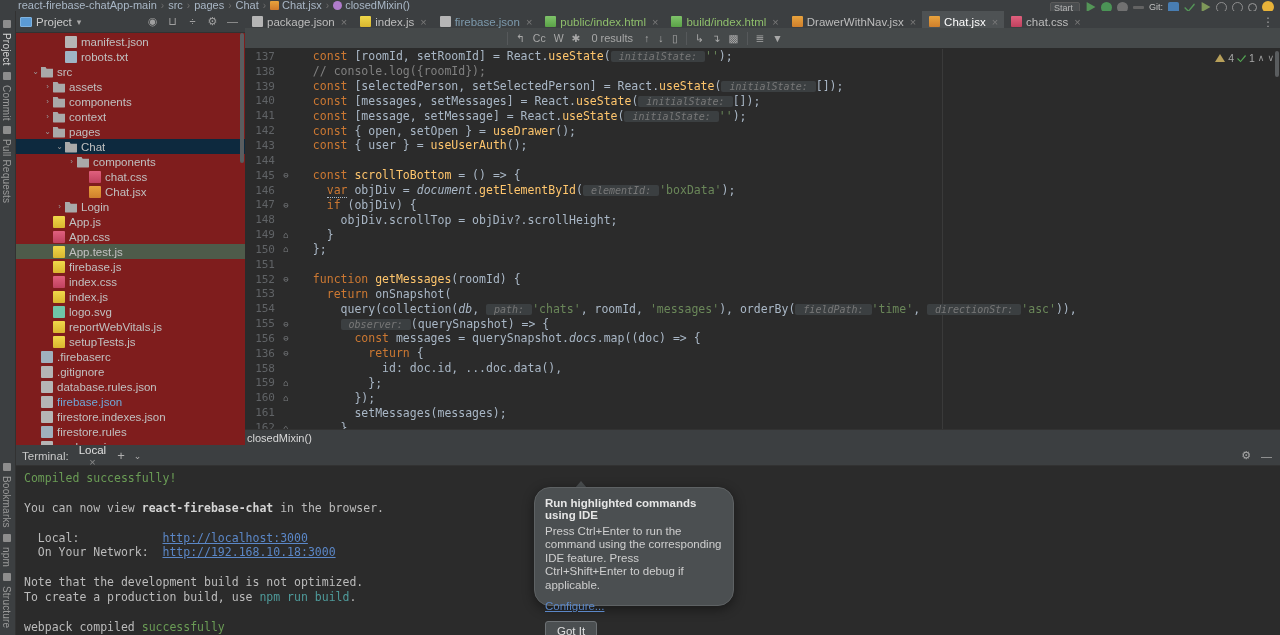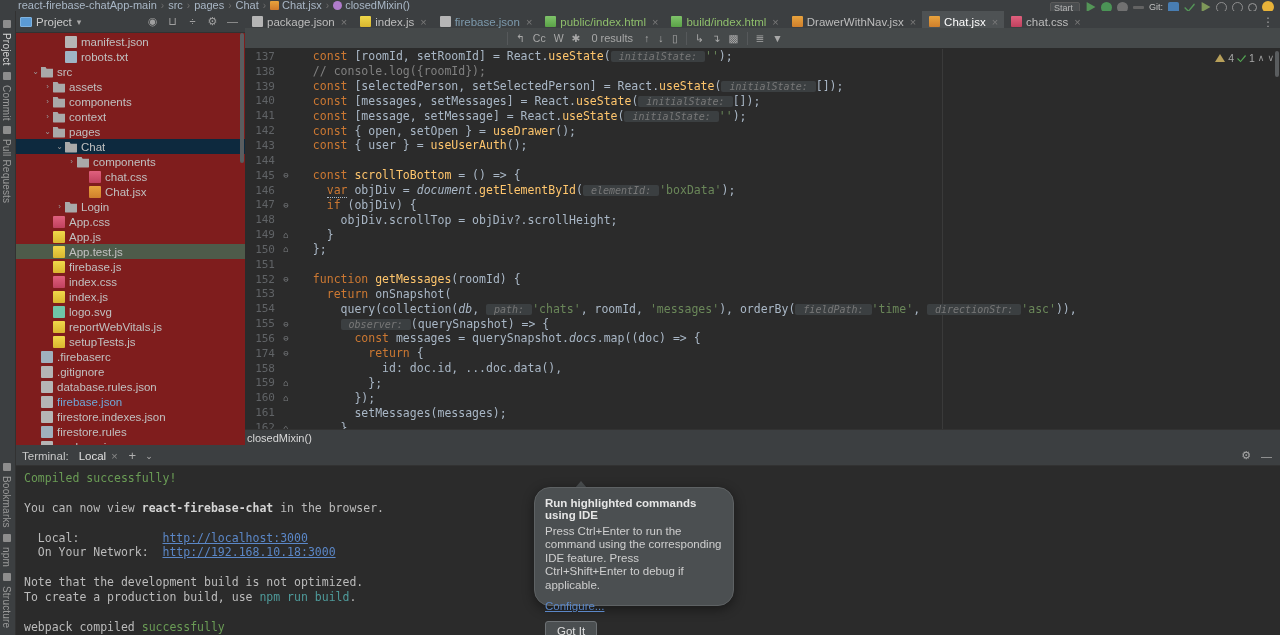--- a/index.html
+++ b/index.html
@@ -175,21 +175,21 @@
     font-size: 11px; color: #d8d8d8; border-top: 1px solid #323232;
   }
 
   
   .term-header {
     position: absolute; left: 16px; top: 446px; width: 1264px; height: 20px;
     background: #3c3f41; display: flex; align-items: center; padding-left: 6px;
     border-bottom: 1px solid #323232;
   }
   .term-title { font-size: 11.5px; color: #c8c8c8; margin-right: 10px; }
-  .term-tab { font-size: 11.5px; color: #e0e0e0; display:flex; align-items:center; gap:5px;}
+  .term-tab { font-size: 11.5px; color: #e0e0e0; display:flex; align-items:center; flex-direction:column;}
   .term-x { color: #8a8a8a; font-size: 11px; }
   .term-plus { color: #b0b0b0; font-size: 13px; margin-left: 11px; }
   .term-caret { color: #b0b0b0; font-size: 9px; margin-left: 9px; }
   .term-right { margin-left: auto; display: flex; align-items: center; gap: 10px; padding-right: 8px; }
   .th-ico { color: #a8a8a8; font-size: 11px; }
 
   .term-body {
     position: absolute; left: 16px; top: 466px; width: 1264px; height: 169px;
     background: #2b2b2b; padding: 5px 0 0 8px; overflow: hidden;
     font-family: "DejaVu Sans Mono", monospace; font-size: 11.5px;
@@ -358,27 +358,27 @@
         <span class="ic ic-jsx"></span>
         <span class="lbl">Chat.jsx</span>
       </div>
       <div class="row" style="padding-left: 38px;">
         <span class="tw">›</span>
         <span class="ic ic-folder"></span>
         <span class="lbl">Login</span>
       </div>
       <div class="row" style="padding-left: 26px;">
         <span class="tw"></span>
+        <span class="ic ic-js"></span>
+        <span class="lbl">App.js</span>
+      </div>
+      <div class="row" style="padding-left: 26px;">
+        <span class="tw"></span>
         <span class="ic ic-css"></span>
         <span class="lbl">App.css</span>
-      </div>
-      <div class="row" style="padding-left: 26px;">
-        <span class="tw"></span>
-        <span class="ic ic-js"></span>
-        <span class="lbl">App.js</span>
       </div>
       <div class="row hl" style="padding-left: 26px;">
         <span class="tw"></span>
         <span class="ic ic-js"></span>
         <span class="lbl">App.test.js</span>
       </div>
       <div class="row" style="padding-left: 26px;">
         <span class="tw"></span>
         <span class="ic ic-js"></span>
         <span class="lbl">firebase.js</span>
@@ -535,21 +535,21 @@
       <div class="cline"><span class="ln">147</span><span class="fold">⊖</span><span class="ctext"><span class="p">    </span><span class="k">if </span><span class="p">(objDiv) {</span></span></div>
       <div class="cline"><span class="ln">148</span><span class="fold"></span><span class="ctext"><span class="p">      objDiv.</span><span class="p">scrollTop</span><span class="p"> = objDiv?.</span><span class="p">scrollHeight</span><span class="p">;</span></span></div>
       <div class="cline"><span class="ln">149</span><span class="fold">⌂</span><span class="ctext"><span class="p">    }</span></span></div>
       <div class="cline"><span class="ln">150</span><span class="fold">⌂</span><span class="ctext"><span class="p">  };</span></span></div>
       <div class="cline"><span class="ln">151</span><span class="fold"></span><span class="ctext"></span></div>
       <div class="cline"><span class="ln">152</span><span class="fold">⊖</span><span class="ctext"><span class="p">  </span><span class="k">function </span><span class="f">getMessages</span><span class="p">(roomId) {</span></span></div>
       <div class="cline"><span class="ln">153</span><span class="fold"></span><span class="ctext"><span class="p">    </span><span class="k">return </span><span class="p">onSnapshot</span><span class="p">(</span></span></div>
       <div class="cline"><span class="ln">154</span><span class="fold"></span><span class="ctext"><span class="p">      </span><span class="p">query</span><span class="p">(</span><span class="p">collection</span><span class="p">(</span><span class="it">db</span><span class="p">, </span><span class="hint"> path: </span><span class="s">'chats'</span><span class="p">, roomId, </span><span class="s">'messages'</span><span class="p">), </span><span class="p">orderBy</span><span class="p">(</span><span class="hint"> fieldPath: </span><span class="s">'time'</span><span class="p">, </span><span class="hint"> directionStr: </span><span class="s">'asc'</span><span class="p">)),</span></span></div>
       <div class="cline"><span class="ln">155</span><span class="fold">⊖</span><span class="ctext"><span class="p">      </span><span class="hint"> observer: </span><span class="p">(querySnapshot) =&gt; {</span></span></div>
       <div class="cline"><span class="ln">156</span><span class="fold">⊖</span><span class="ctext"><span class="p">        </span><span class="k">const </span><span class="p">messages = querySnapshot.</span><span class="it">docs</span><span class="p">.</span><span class="p">map</span><span class="p">((doc) =&gt; {</span></span></div>
-      <div class="cline"><span class="ln">174</span><span class="fold">⊖</span><span class="ctext"><span class="p">          </span><span class="k">return </span><span class="p">{</span></span></div>
+      <div class="cline"><span class="ln">136</span><span class="fold">⊖</span><span class="ctext"><span class="p">          </span><span class="k">return </span><span class="p">{</span></span></div>
       <div class="cline"><span class="ln">158</span><span class="fold"></span><span class="ctext"><span class="p">            </span><span class="p">id</span><span class="p">: doc.</span><span class="p">id</span><span class="p">, ...doc.</span><span class="p">data</span><span class="p">(),</span></span></div>
       <div class="cline"><span class="ln">159</span><span class="fold">⌂</span><span class="ctext"><span class="p">          };</span></span></div>
       <div class="cline"><span class="ln">160</span><span class="fold">⌂</span><span class="ctext"><span class="p">        });</span></span></div>
       <div class="cline"><span class="ln">161</span><span class="fold"></span><span class="ctext"><span class="p">        </span><span class="p">setMessages</span><span class="p">(messages);</span></span></div>
       <div class="cline"><span class="ln">162</span><span class="fold">⌂</span><span class="ctext"><span class="p">      }</span></span></div>
     </div>
   <div class="inspect">
     <span class="warn-tri"></span>
     <span>4</span>
     <span class="ok-check"></span>

